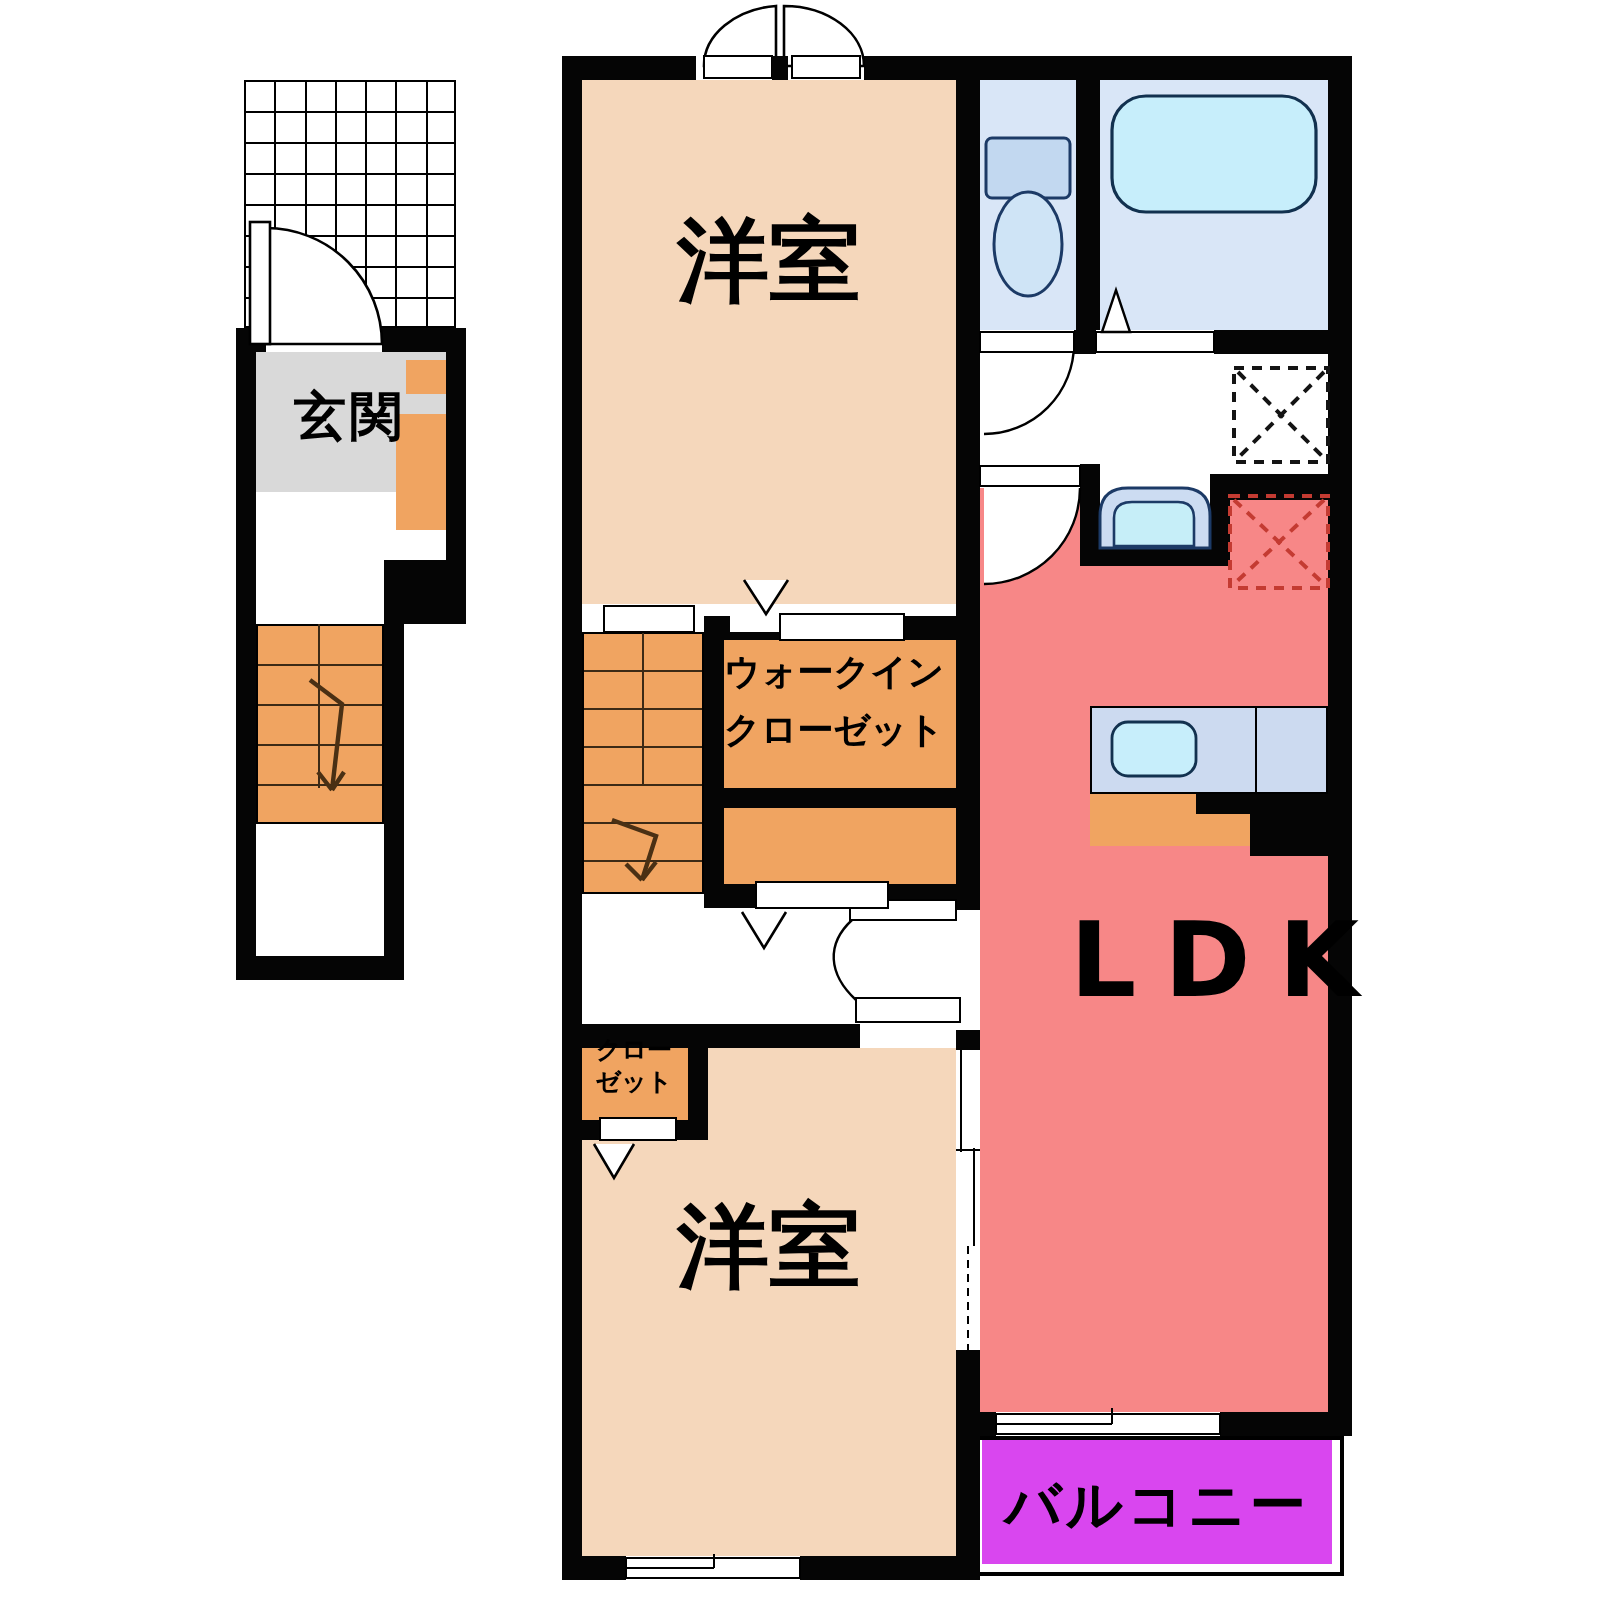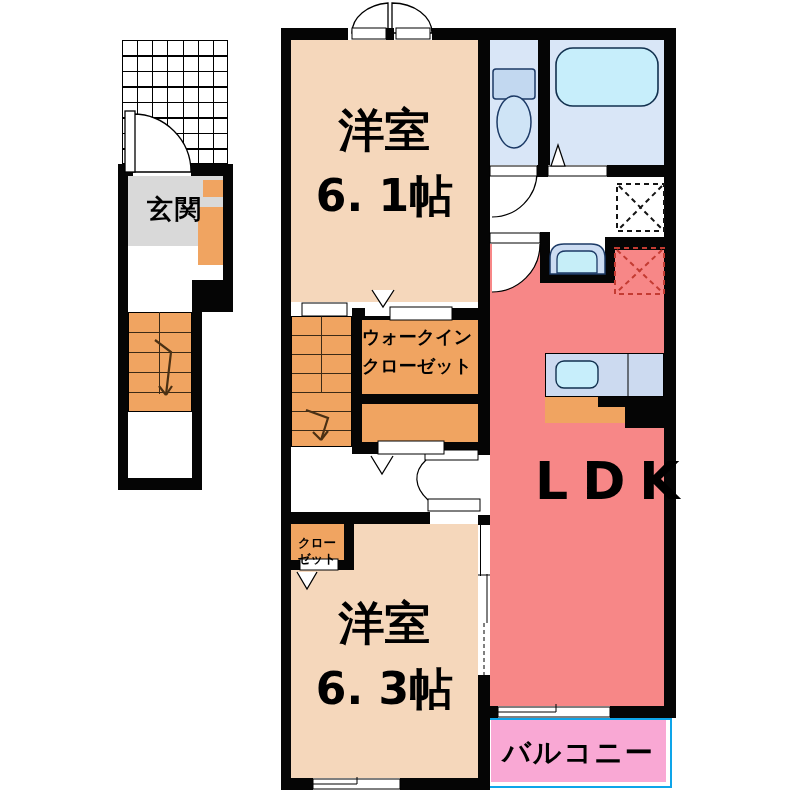--- a/index.html
+++ b/index.html
@@ -16,21 +16,21 @@
   .stairs{background-color:#f0a461;border:1px solid #000;}
   .st19{background-image:repeating-linear-gradient(to bottom,transparent 0 19px,#3c2a16 19px 20px);}
   .st18{background-image:repeating-linear-gradient(to bottom,transparent 0 18px,#3c2a16 18px 19px);}
   .vline{position:absolute;background:#3c2a16;z-index:2;}
   .beige{background:#f5d7bb;}
   .orange{background:#f0a461;}
   .pink{background:#f78787;}
   .blue{background:#d9e6f7;}
   .gray{background:#d9d9d9;}
   .counter{background:#ccdaf0;border:1px solid #000;}
-  .balcony{background:#f9a8d4;border:2px solid #0ea5e9;
+  .balcony{background:#d946ef;border:2px solid #000000;
            box-shadow:inset -4px 0 0 #fff,inset 4px 0 0 #fff,inset 0 -4px 0 #fff;
            display:flex;align-items:center;justify-content:center;}
   .washroom{background:#fff;}
   .t-room{font-size:46px;}
   .t-area{font-size:44px;margin-top:12px;}
   .t-ldk{font-size:52px;letter-spacing:14px;text-indent:14px;padding-left:31px;}
   .t-ldk-area{font-size:46px;margin-top:10px;}
   .t-wic{font-size:18px;line-height:1.6;}
   .t-sto{font-size:21px;}
   .t-clo{font-size:12.5px;line-height:1.3;}
@@ -214,38 +214,36 @@
     <g stroke="#4a3014" stroke-width="2.2" fill="none">
       <path d="M155,340 L171,352 L166,395"></path>
       <path d="M166,395 L159,386 M166,395 L172,386"></path>
       <path d="M306,410 L328,418 L321,440"></path>
       <path d="M321,440 L313,432 M321,440 L328,431"></path>
     </g>
   </svg>
 
   <div class="lbl" style="left:291px;top:103px;width:187px;">
     <div class="t-room">洋室</div>
-    <div class="t-area">6. 1帖</div>
   </div>
 
   <div class="lbl" style="left:291px;top:596px;width:187px;">
     <div class="t-room">洋室</div>
-    <div class="t-area">6. 3帖</div>
   </div>
 
   <div class="lbl" style="left:490px;top:450px;width:174px;">
     <div class="t-ldk">LDK</div>
   </div>
 
   <div class="lbl t-gen" style="left:130px;top:194px;width:90px;">玄関</div>
 
   <div class="lbl t-wic" style="left:355px;top:323px;width:124px;">
     <div>ウォークイン</div>
     <div>クローゼット</div>
   </div>
 
 
-  <div class="lbl t-clo" style="left:289px;top:535px;width:56px;">
+  <div class="lbl t-clo" style="left:289px;top:517px;width:56px;">
     <div>クロー</div>
     <div>ゼット</div>
   </div>
 
 </div>
 
 </body></html>

